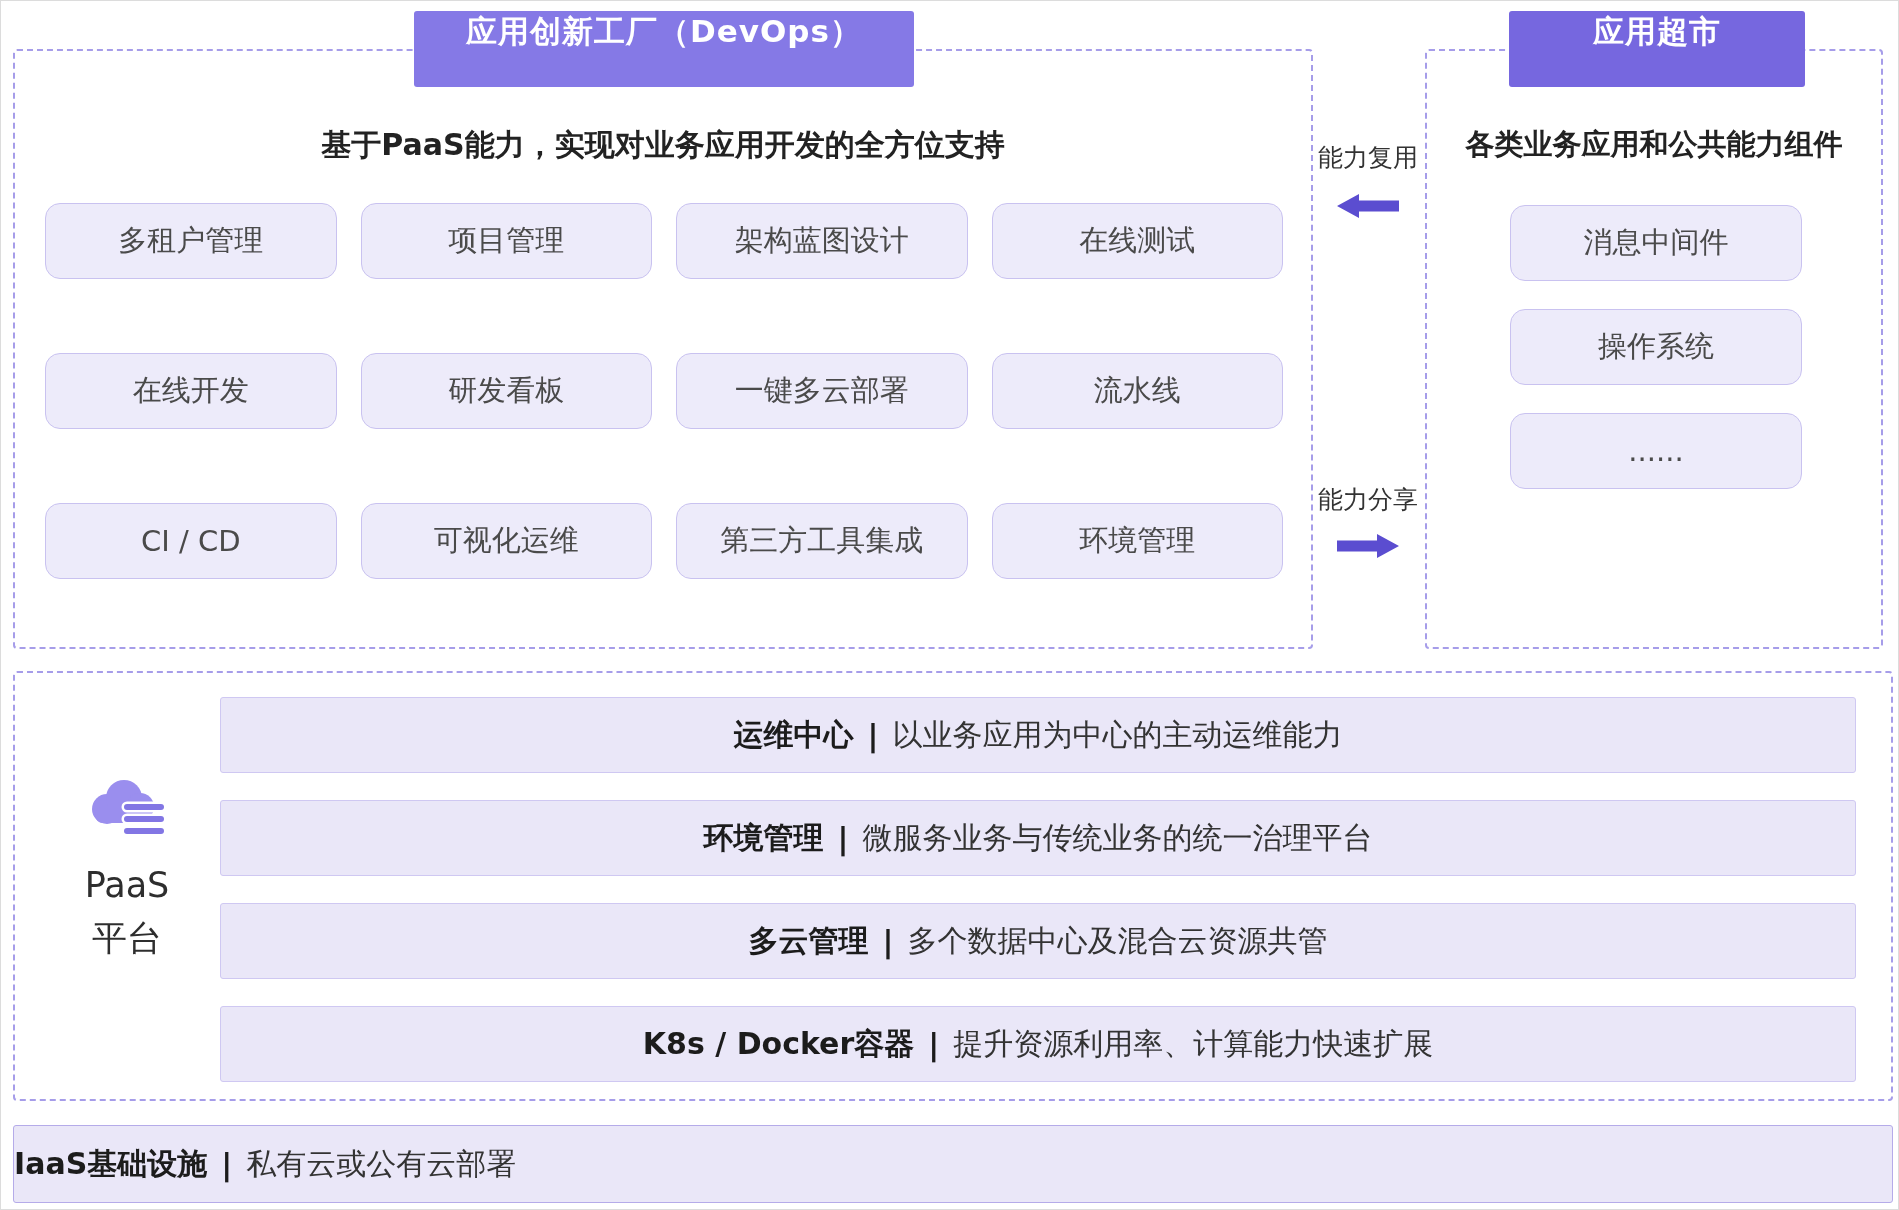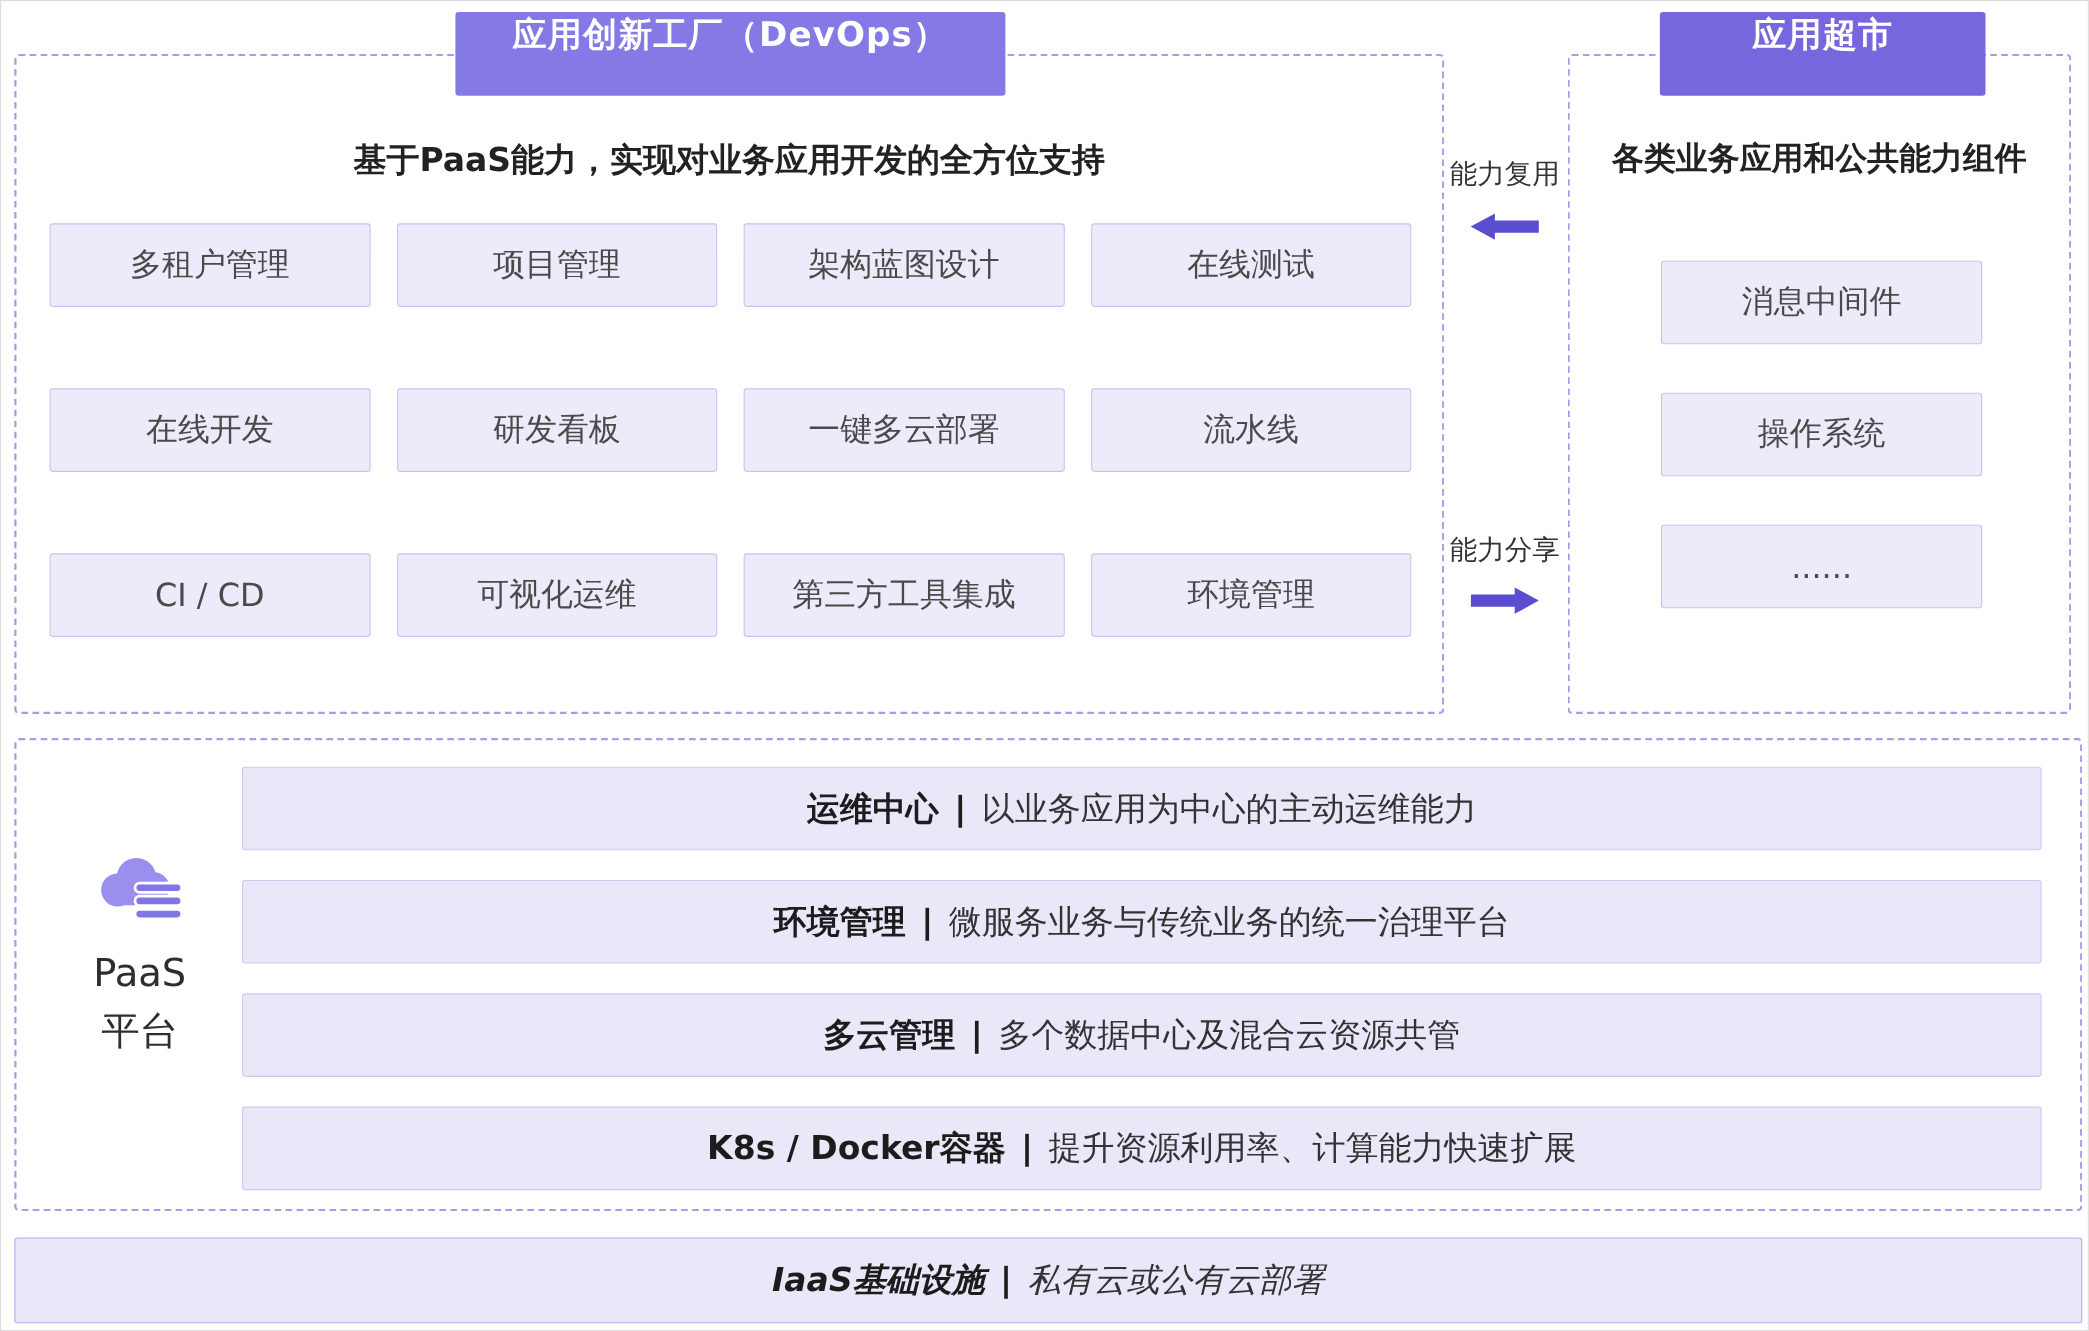--- a/index.html
+++ b/index.html
@@ -17,26 +17,26 @@
     color:#fff;font-weight:bold;font-size:31px;border-radius:3px;z-index:3;letter-spacing:1px;}
   #devops-badge{left:413px;top:10px;width:500px;height:76px;background:#8579e6;}
   #market-badge{left:1508px;top:10px;width:296px;height:76px;background:#7667df;}
 
   .panel-subtitle{position:absolute;left:0;right:0;top:74px;text-align:center;
     font-size:30px;font-weight:600;color:#222;}
   #market-panel .panel-subtitle{font-size:29px;font-family:Liberation Mono, monospace;}
 
   .grid{position:absolute;left:30px;top:152px;width:1238px;display:grid;
     grid-template-columns:repeat(4,1fr);column-gap:24px;row-gap:74px;}
-  .cap-box{height:76px;background:#edebfa;border:1px solid #c9c2f0;border-radius:3px;
+  .cap-box{height:76px;background:#edebfa;border:1px solid #c9c2f0;border-radius:15px;
     display:flex;align-items:center;justify-content:center;font-size:29px;color:#4a4a4a;
     white-space:nowrap;box-sizing:border-box;}
 
   .market-list{position:absolute;left:83px;top:154px;width:292px;display:flex;
-    flex-direction:column;gap:44px;margin-top:32px;}
+    flex-direction:column;gap:28px;}
 
   .flow-label{position:absolute;width:116px;text-align:center;font-size:25px;
     font-weight:500;color:#333;white-space:nowrap;}
   #reuse-label{left:1309px;top:140px;}
   #share-label{left:1309px;top:482px;}
   .flow-arrow{position:absolute;line-height:0;}
   #reuse-arrow{left:1336px;top:190px;}
   #share-arrow{left:1336px;top:530px;}
 
   .paas-label-wrap{position:absolute;left:30px;top:100px;width:164px;text-align:center;}
@@ -47,21 +47,21 @@
     flex-direction:column;gap:27px;}
   .layer-row{height:76px;background:#eae7f8;border:1px solid #cfc8f2;border-radius:3px;
     display:flex;align-items:center;justify-content:center;font-size:30px;color:#333;
     box-sizing:border-box;white-space:nowrap;}
   .layer-title{font-weight:bold;color:#1c1c1c;}
   .layer-sep{font-weight:bold;color:#1c1c1c;margin:0 14px;}
   .layer-desc{color:#333;}
 
   #iaas-bar{position:absolute;left:12px;top:1124px;width:1880px;height:78px;
     background:#eae7f8;border:1px solid #b5abe9;border-radius:3px;display:flex;
-    align-items:center;justify-content:center;font-size:30px;box-sizing:border-box;font-style:italic;}
+    align-items:center;font-size:30px;box-sizing:border-box;}
 </style>
 </head>
 <body>
 
 <div class="canvas">
 
   <div class="dashed-panel" id="devops-panel">
     <div class="panel-subtitle">基于PaaS能力，实现对业务应用开发的全方位支持</div>
     <div class="grid">
       <div class="cap-box">多租户管理</div>

